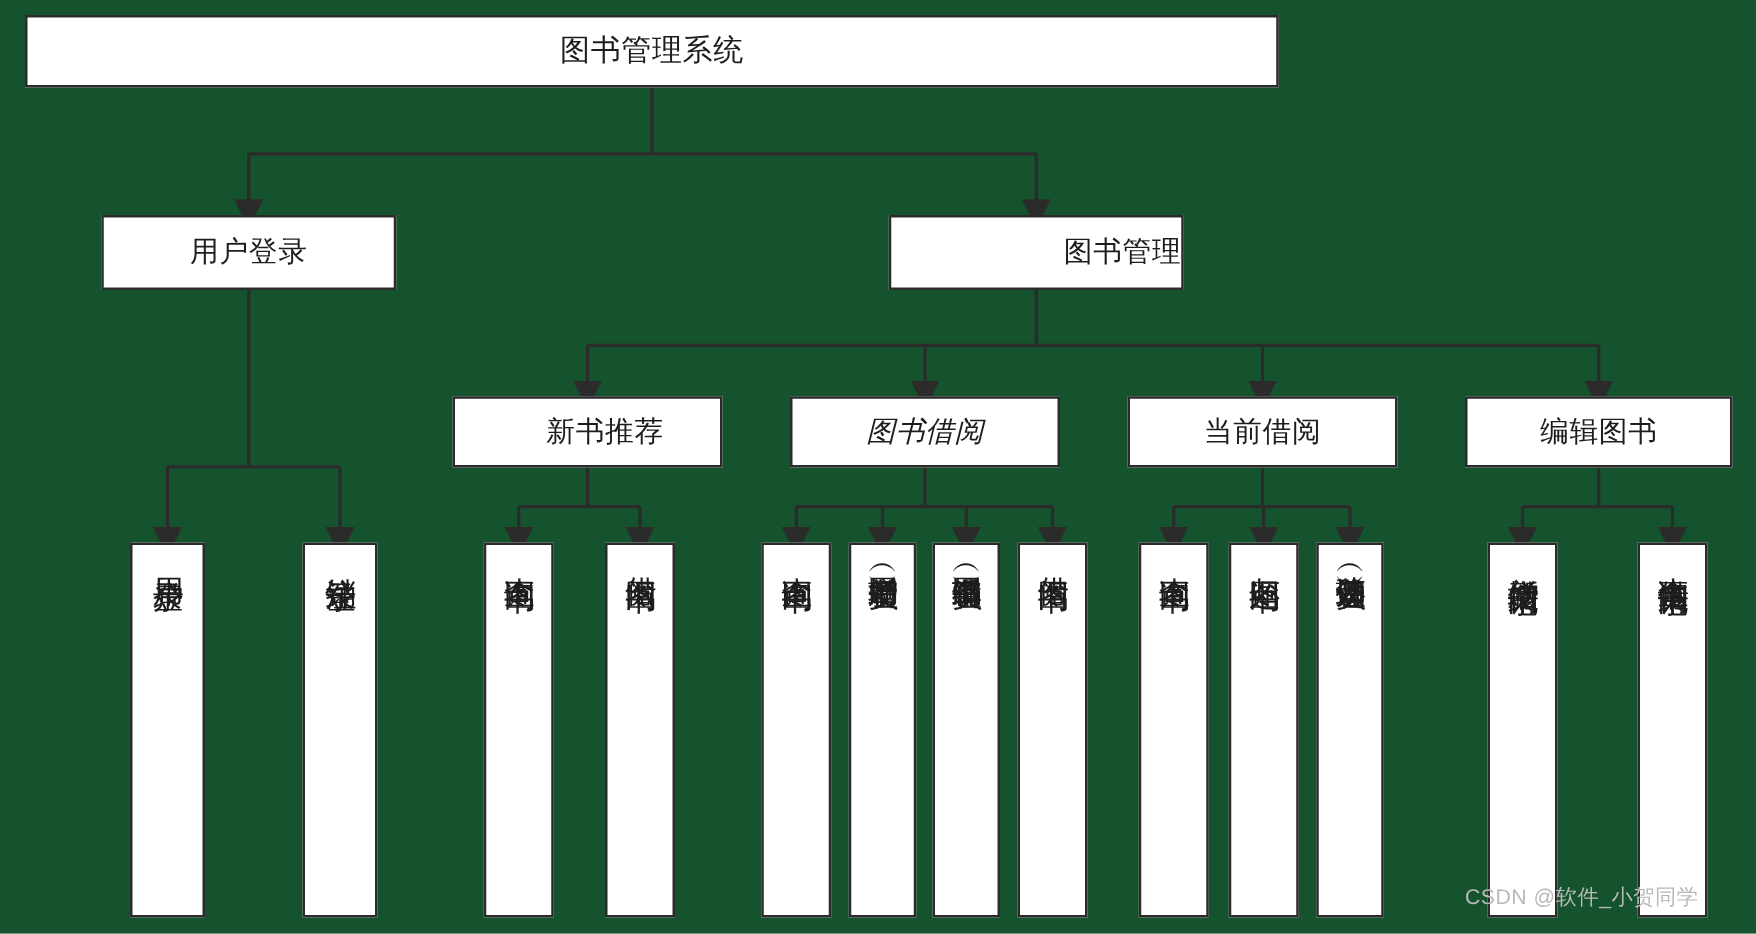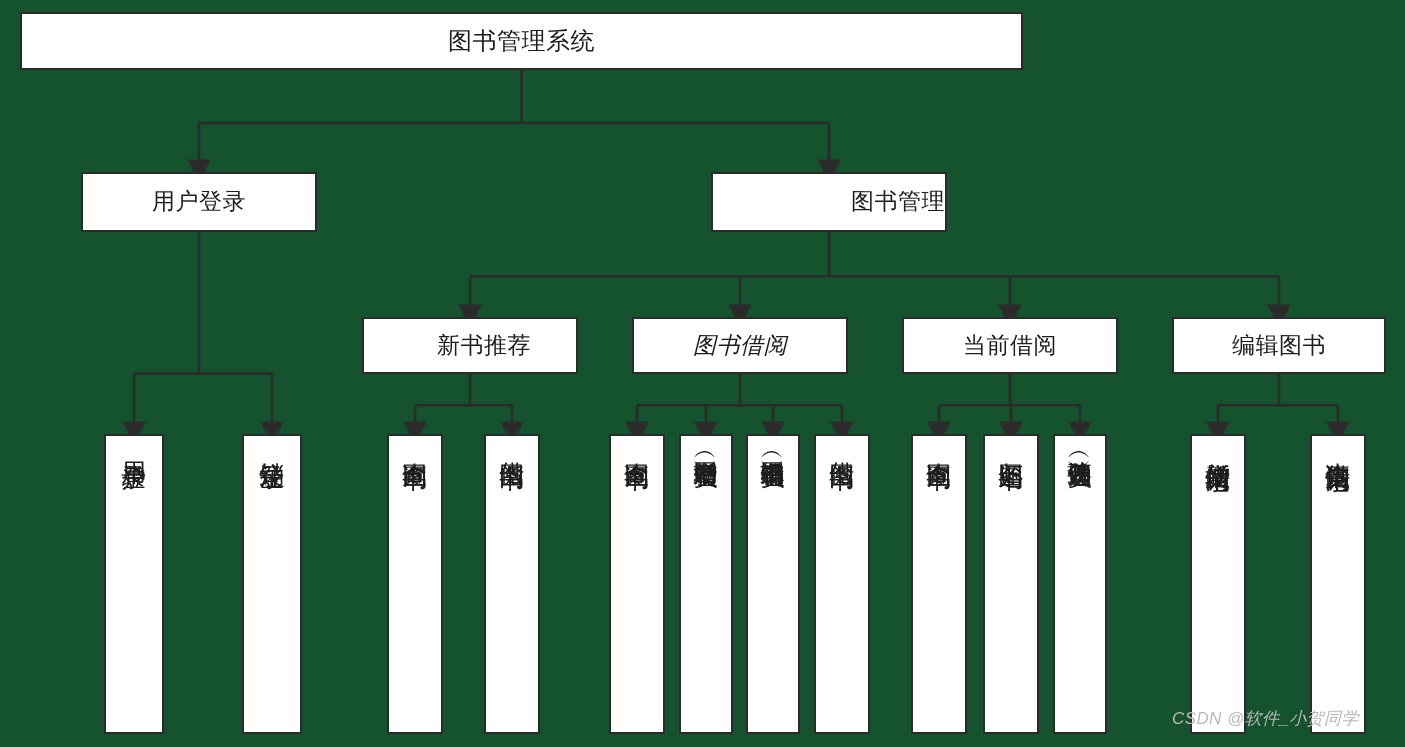--- a/index.html
+++ b/index.html
@@ -187,15 +187,15 @@
         <span class="label">确认归还（管理员）</span>
       </div>
       <div class="node vert" style="left: 1190px; top: 434px; width: 56px; height: 300px;">
         <span class="label">新增借阅记录</span>
       </div>
       <div class="node vert" style="left: 1310px; top: 434px; width: 56px; height: 300px;">
         <span class="label">查询借阅记录</span>
       </div>
     </div>
 
-  <div class="watermark" style="left: 1172px; top: 718px; transform: translateY(-50%); font-style: italic;">CSDN @软件_小贺同学</div>
+  <div class="watermark" style="left: 1172px; top: 718px; transform: translateY(-50%);">CSDN @软件_小贺同学</div>
 
 </div>
 
 </body></html>

